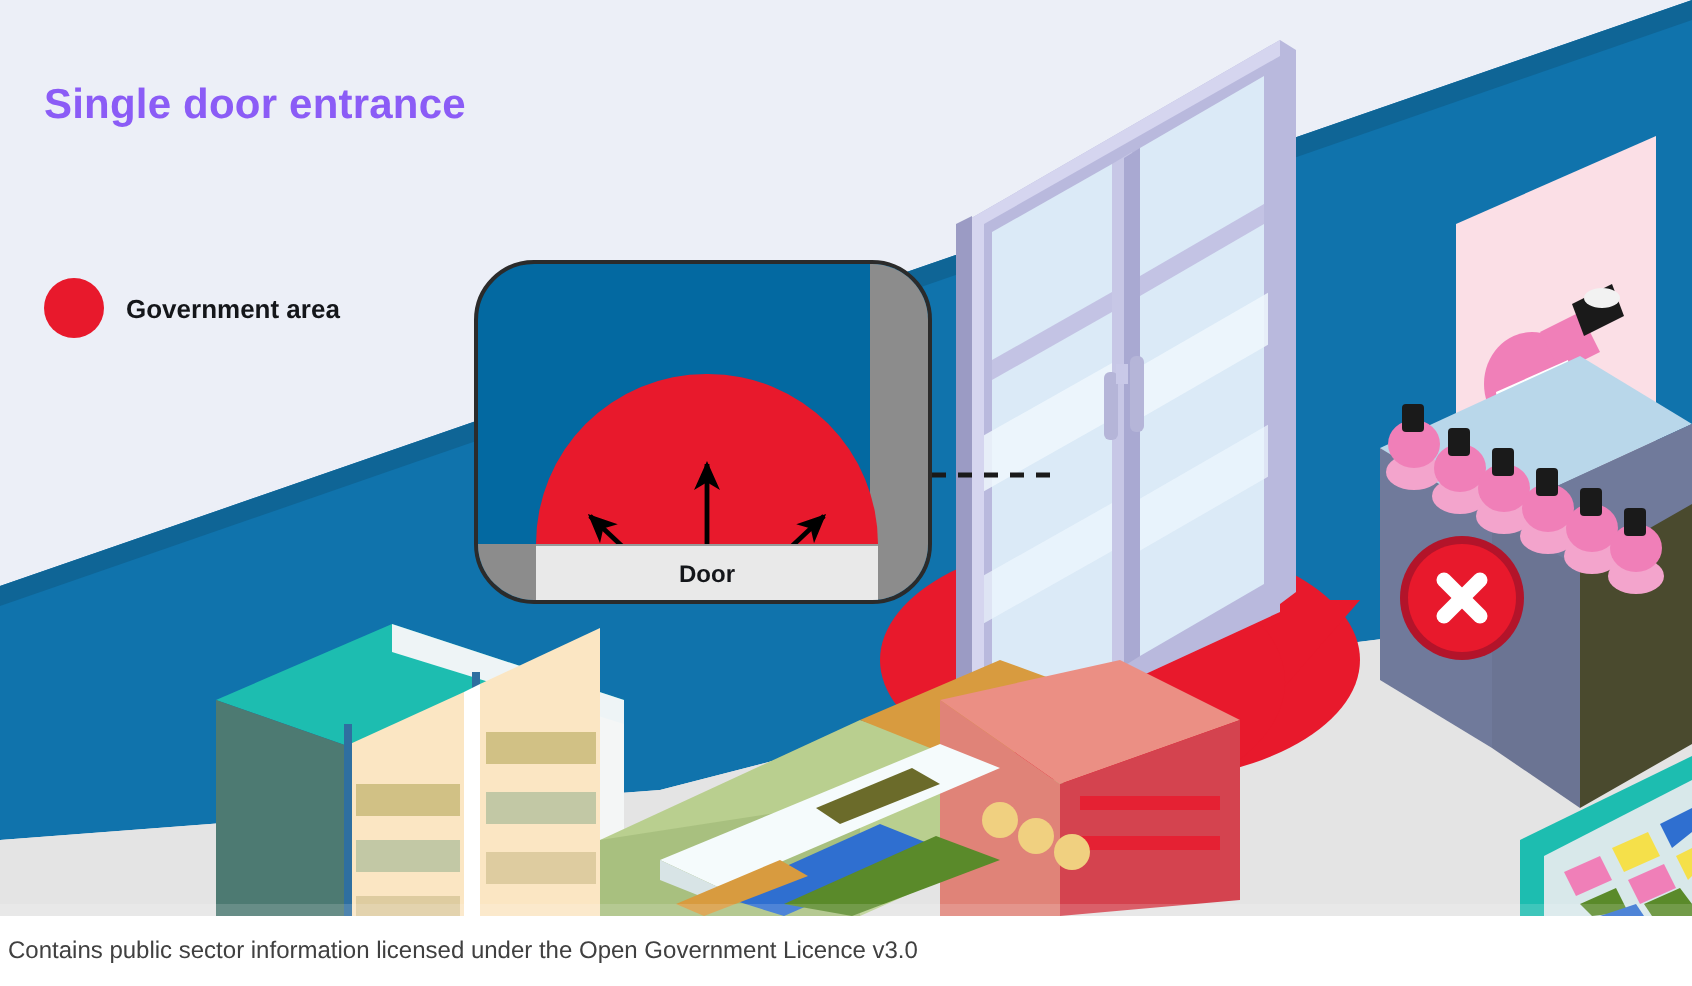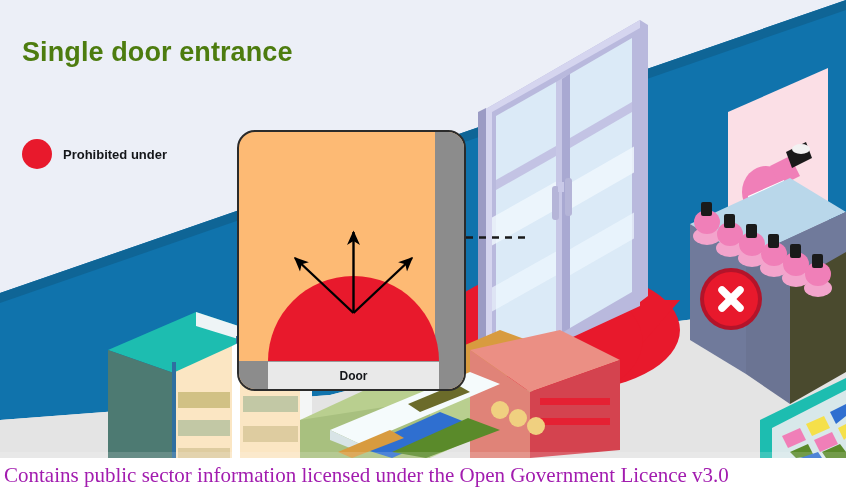--- a/index.html
+++ b/index.html
@@ -24,23 +24,23 @@
   }
   #scene { position: absolute; left:0; top:0; width:846px; height:458px; }
 
   
   #title-block {
     position: absolute; left: 22px; top: 38px;
     width: 330px;
     z-index: 40;
   }
   #title-block .line {
-    font-size: 27px;
+    font-size: 21px;
     font-weight: bold;
-    color: #4d7c0f;
+    color: #8b5cf6;
     letter-spacing: 0.1px;
     line-height: 29px;
     white-space: nowrap;
   }
   
   #legend {
     position: absolute; left: 22px; top: 139px;
     display: flex; align-items: center; gap: 11px;
     z-index: 40;
   }
@@ -50,25 +50,25 @@
     flex: 0 0 auto;
   }
   #legend .lbl {
     font-size: 13px; font-weight: bold; color: #14161a;
     white-space: nowrap;
   }
 
   
   #inset {
     position: absolute; left: 237px; top: 130px;
-    width: 229px; height: 261px;
+    width: 229px; height: 172px;
     z-index: 35;
-    border-radius: 18px;
+    border-radius: 30px;
     border: 2.5px solid #2b2b2b;
-    background: #fdba74;
+    background: #0369a1;
     overflow: hidden;
   }
   #inset .edge-right {
     position: absolute; right: 0; top: 0;
     width: 29px; height: 100%;
     background: #8c8c8c;
   }
   #inset .edge-bottom-left {
     position: absolute; left: 0; bottom: 0;
     width: 29px; height: 28px;
@@ -100,22 +100,22 @@
     z-index: 34;
   }
 
   
   #caption {
     position: absolute; left: 4px; top: 460px;
     width: 840px; height: 30px;
     display: flex; align-items: center;
   }
   #caption span {
-    font-size: 21px; color: #a21caf;
-    font-family: Liberation Serif, serif;
+    font-size: 12px; color: #404040;
+    font-family: Liberation Sans, sans-serif;
     white-space: nowrap;
   }
 </style>
 </head>
 <body>
 
 <div id="root">
 
   <div id="stage">
 
@@ -313,21 +313,21 @@
         <rect x="0" y="452" width="846" height="6" fill="#ffffff" opacity="0.15"></rect>
       </g>
     </svg>
 
     <div id="title-block">
       <div class="line">Single door entrance</div>
     </div>
 
     <div id="legend">
       <div class="dot"></div>
-      <div class="lbl">Prohibited under</div>
+      <div class="lbl">Government area</div>
     </div>
 
     <svg id="connector" viewBox="0 0 62 3">
       <line x1="0" y1="1.5" x2="62" y2="1.5" stroke="#1a1a1a" stroke-width="2.4" stroke-dasharray="7 6" stroke-linecap="butt"></line>
     </svg>
 
     <div id="inset">
       <div class="edge-right"></div>
       <div class="edge-bottom-left"></div>
 

